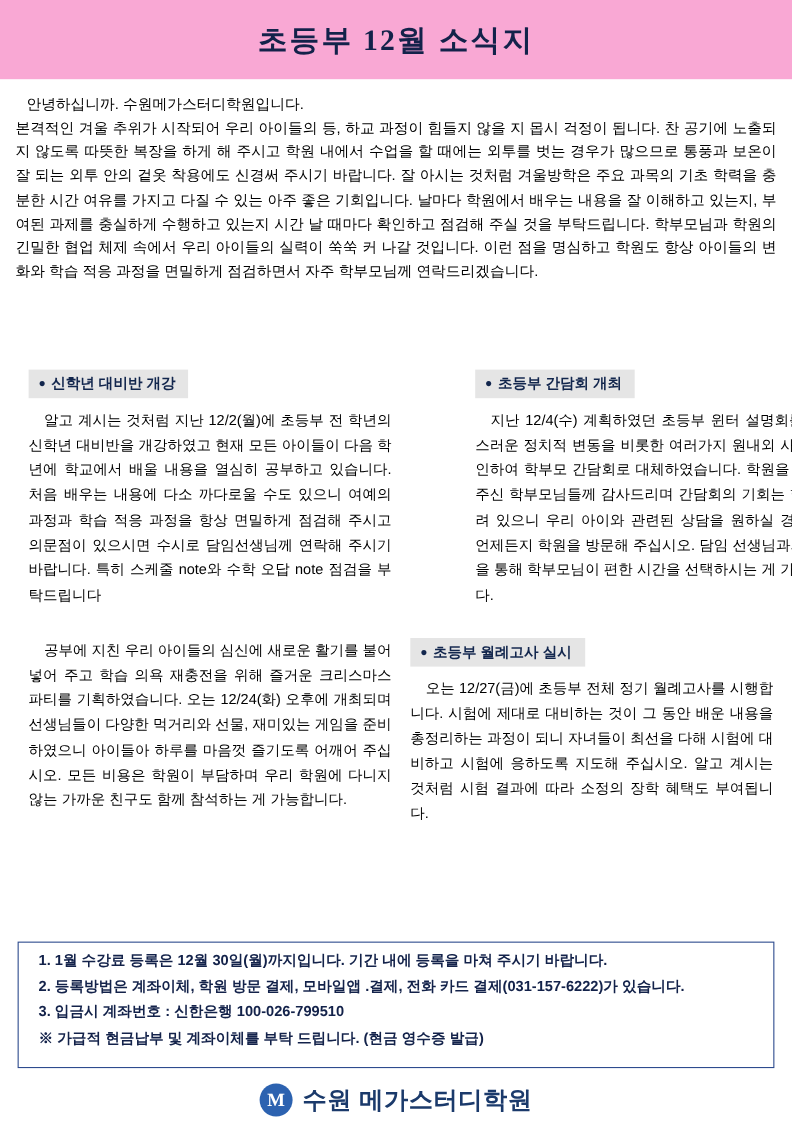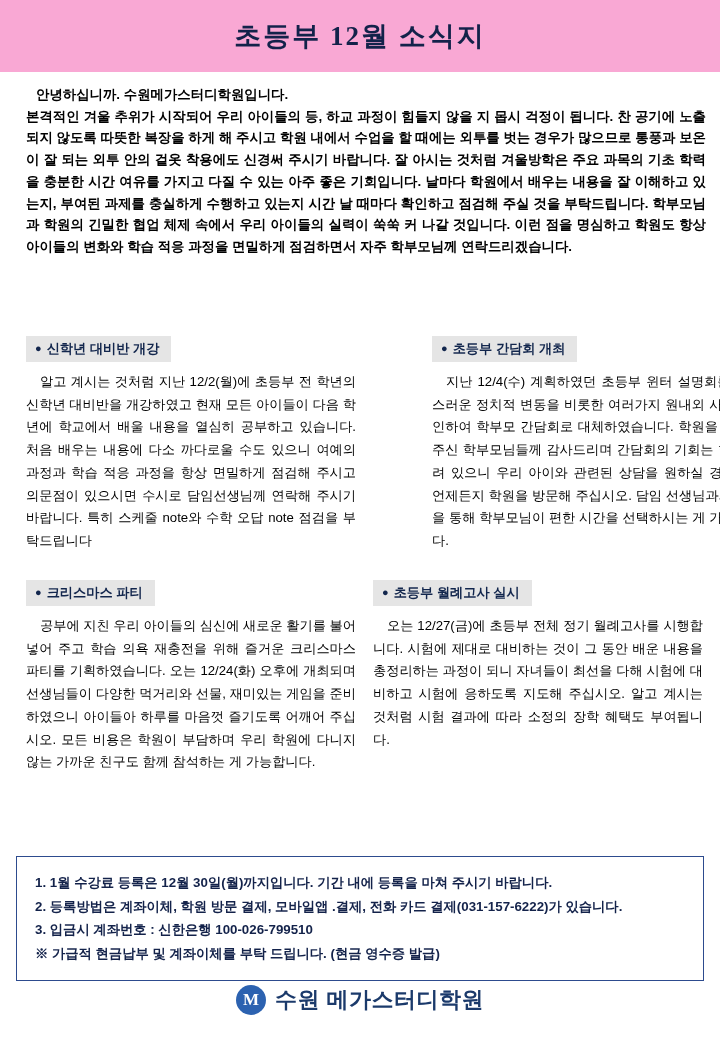--- a/index.html
+++ b/index.html
@@ -47,23 +47,22 @@
     position: absolute;
     left: 14px;
     top: 84px;
     width: 692px;
     font-size: 13.4px;
     line-height: 1.62;
     text-align: justify;
     color: #000;
   }
   .intro p {
-    margin: 0 0 0 12px;
+    margin: 0 0 0 0;
     text-indent: 0;
-    font-weight: bold;
   }
 
   
   .columns {
     position: absolute;
     left: 18px;
     top: 336px;
     width: 684px;
     height: 500px;
   }
@@ -100,21 +99,21 @@
   .b-exam        { position: absolute; top: 244px; left: 355px; width: 330px; }
 
   
   .notice {
     position: absolute;
     left: 16px;
     top: 856px;
     width: 688px;
     box-sizing: border-box;
     border: 1px solid #2d4b8e;
-    padding: 14px 16px 14px 18px;
+    padding: 4px 16px 14px 18px;
   }
   .notice-line {
     font-size: 13.3px;
     font-weight: bold;
     color: #13224a;
     line-height: 1.78;
   }
 
   
   .footer {
@@ -166,23 +165,20 @@
     <div class="b-new-grade">
       <div class="sect-head">
         <span class="bullet">●</span><span>신학년 대비반 개강</span>
       </div>
       <div class="sect-body">
         <span class="ind">알고 계시는 것처럼 지난 12/2(월)에 초등부 전 학년의 신학년 대비반을 개강하였고 현재 모든 아이들이 다음 학년에 학교에서 배울 내용을 열심히 공부하고 있습니다.  처음 배우는 내용에 다소 까다로울 수도 있으니 여예의 과정과 학습 적응 과정을 항상 면밀하게 점검해 주시고 의문점이 있으시면 수시로 담임선생님께 연락해 주시기 바랍니다. 특히 스케줄 note와 수학 오답 note 점검을 부탁드립니다</span>
       </div>
     </div>
 
     <div class="b-christmas">
-      <div class="sect-head">
-        <span class="bullet">●</span><span>크리스마스 파티</span>
-      </div>
       <div class="sect-body">
         <span class="ind">공부에 지친 우리 아이들의 심신에 새로운 활기를 불어넣어 주고 학습 의욕 재충전을 위해 즐거운 크리스마스 파티를 기획하였습니다.  오는 12/24(화) 오후에 개최되며 선생님들이 다양한 먹거리와 선물, 재미있는 게임을 준비하였으니 아이들아 하루를 마음껏 즐기도록 어깨어 주십시오.  모든 비용은 학원이 부담하며 우리 학원에 다니지 않는 가까운 친구도 함께 참석하는 게 가능합니다.</span>
       </div>
     </div>
 
     <div class="b-meeting">
       <div class="sect-head">
         <span class="bullet">●</span><span>초등부  간담회 개최</span>
       </div>
       <div class="sect-body">

